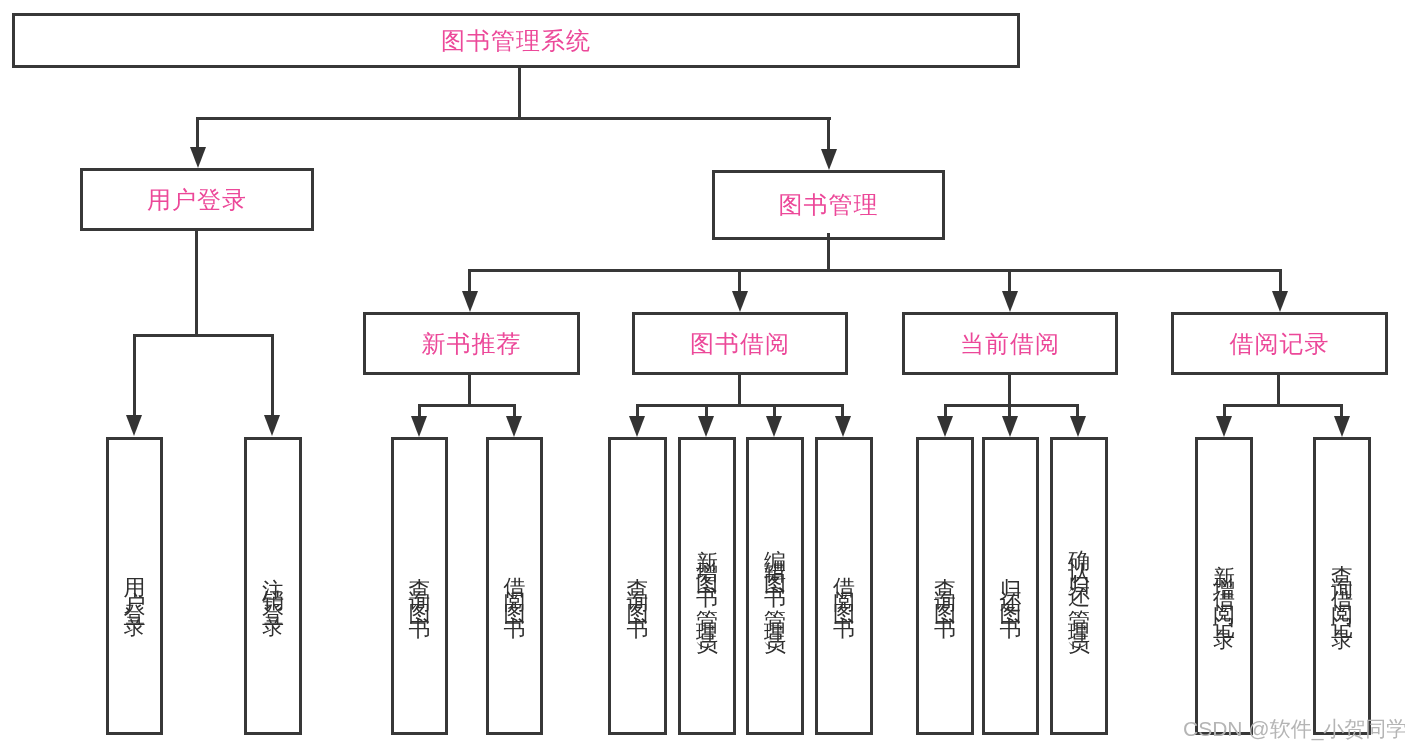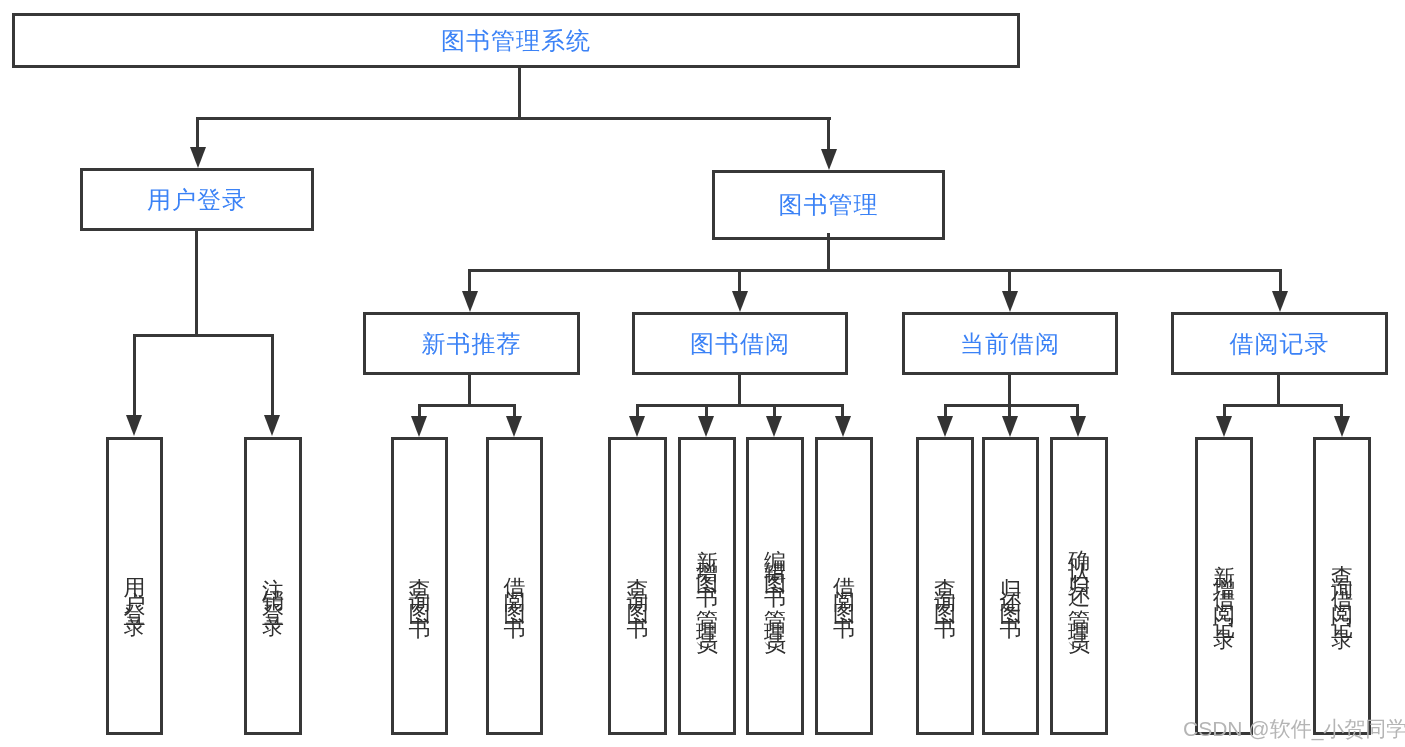--- a/index.html
+++ b/index.html
@@ -20,21 +20,21 @@
   .node {
     position: absolute;
     box-sizing: border-box;
     border: 3px solid #383838;
     background: #ffffff;
     display: flex;
     align-items: center;
     justify-content: center;
     font-size: 24px;
     letter-spacing: 1px;
-    color: #3b82f6;
+    color: #ec4899;
   }
   .vnode {
     position: absolute;
     box-sizing: border-box;
     border: 3px solid #383838;
     background: #ffffff;
     display: flex;
     align-items: center;
     justify-content: center;
     top: 437px;

